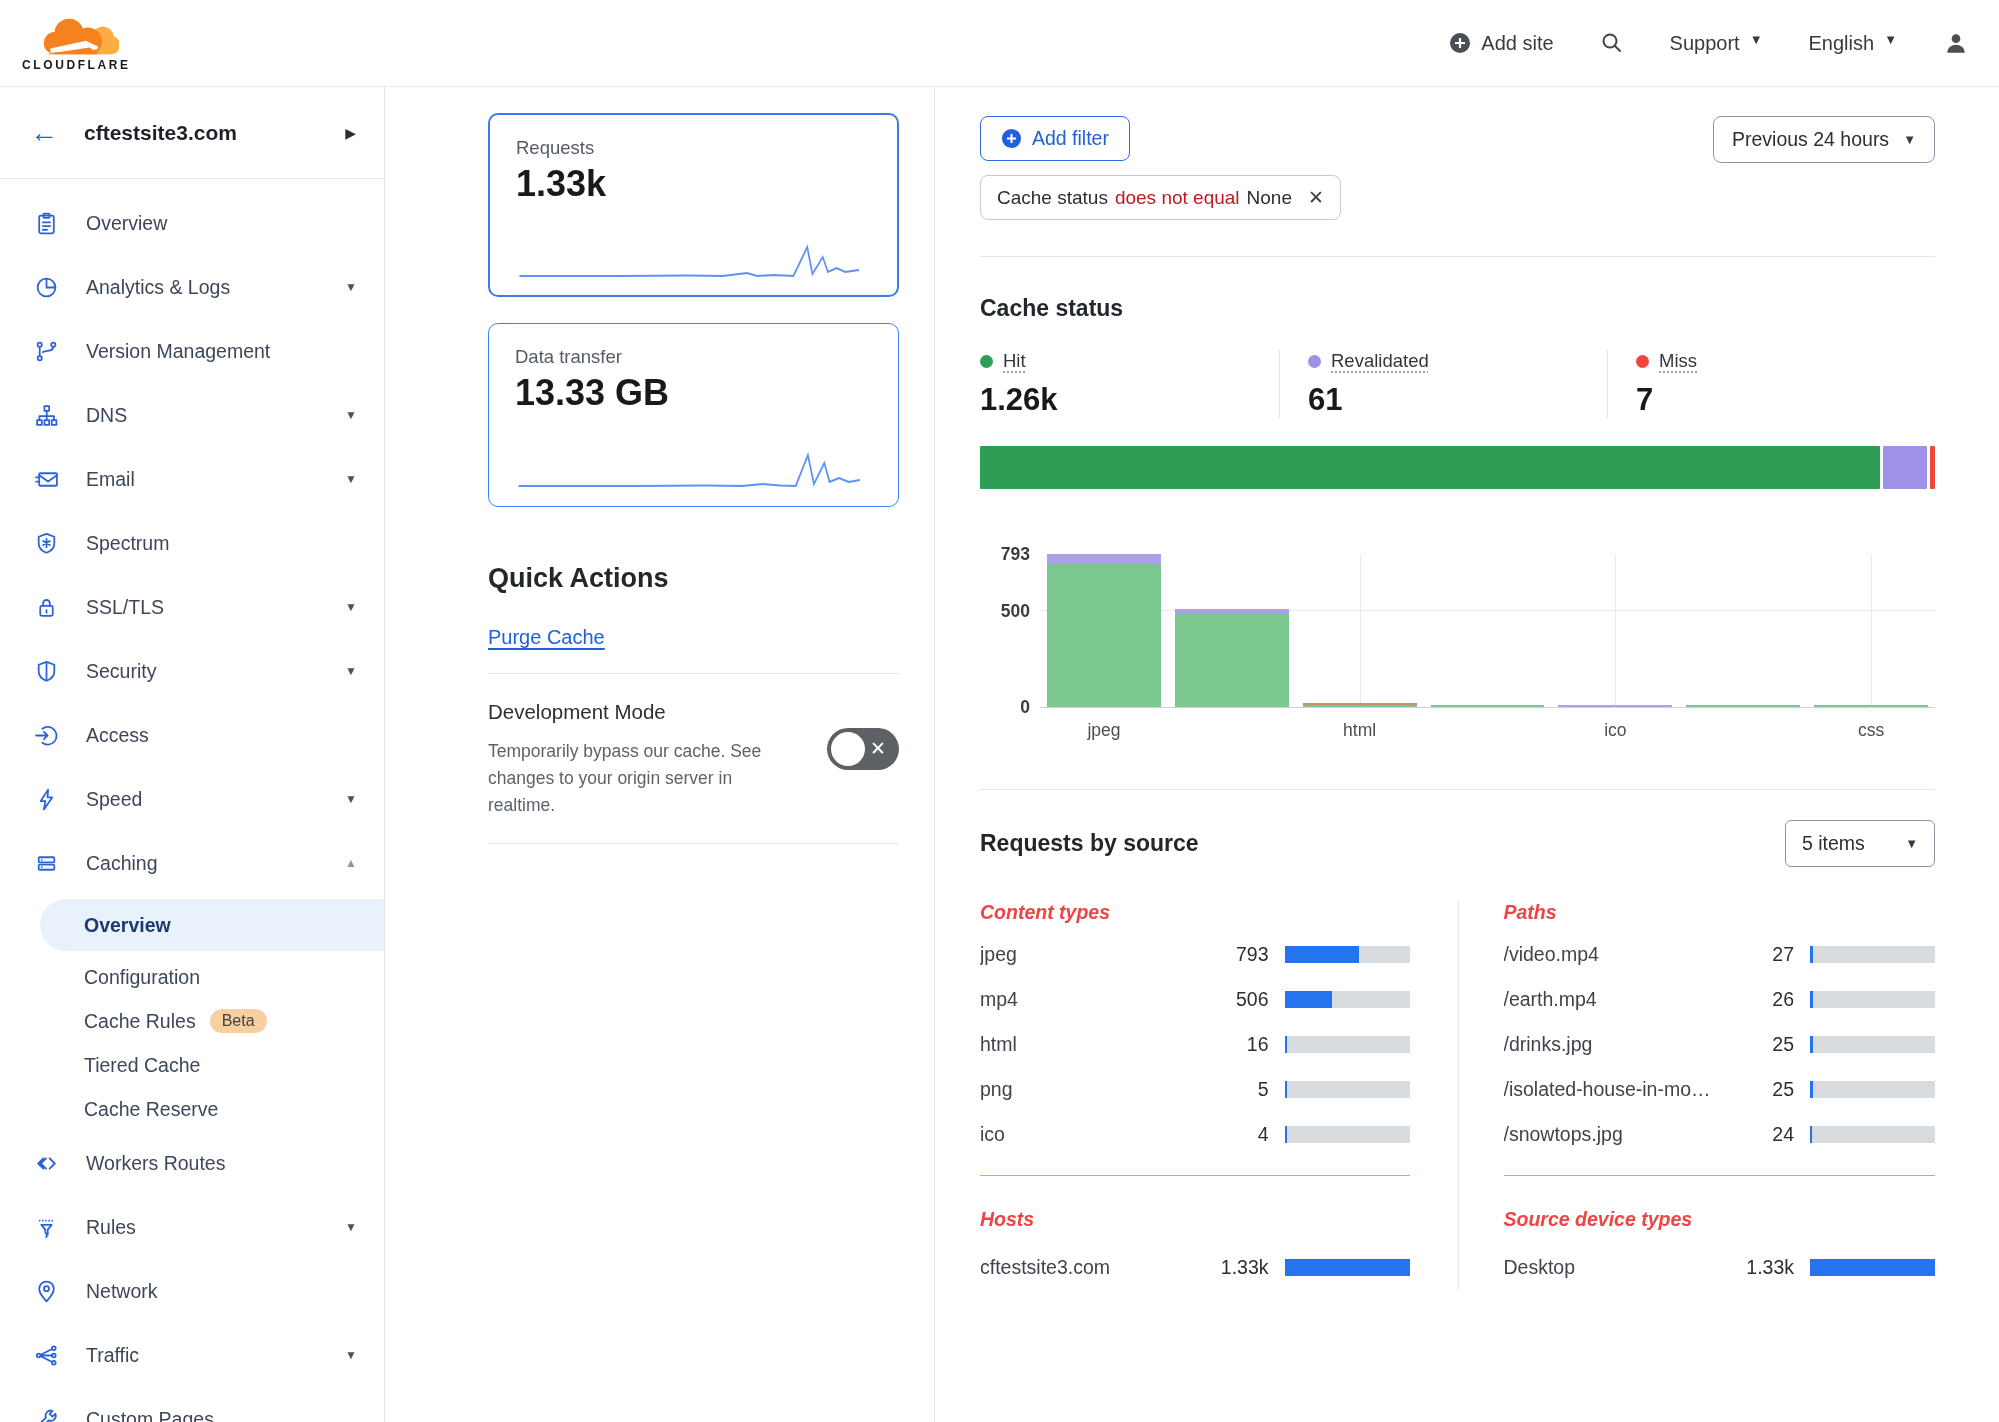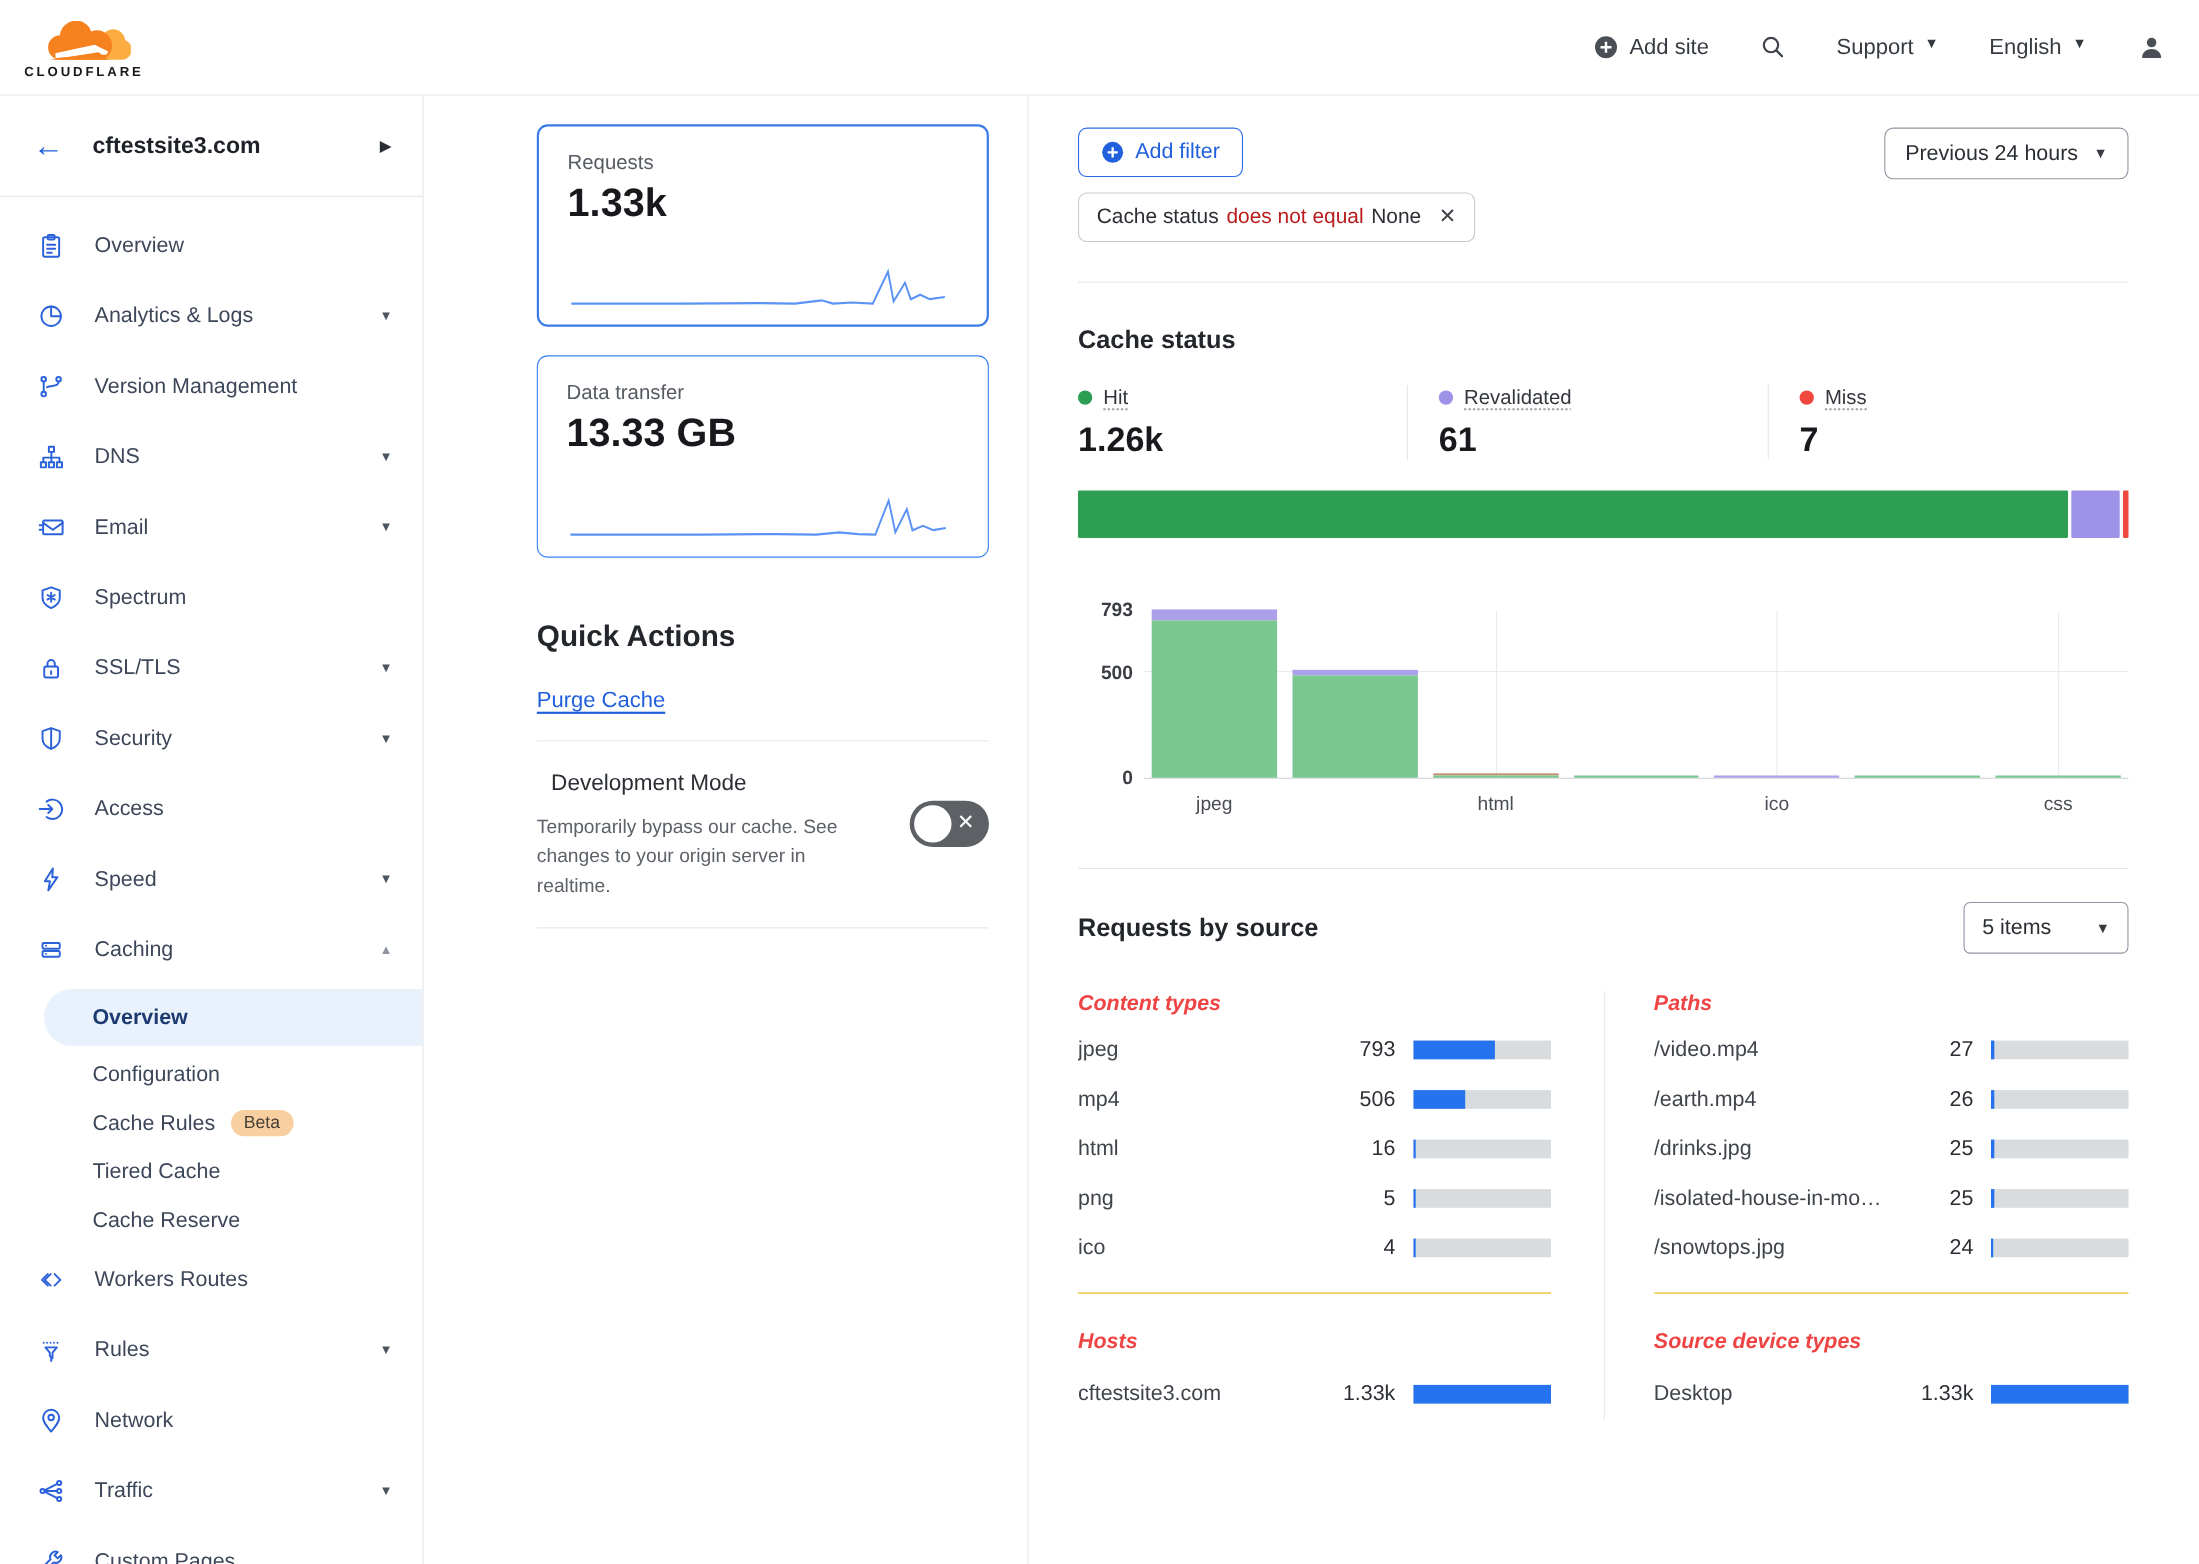--- a/index.html
+++ b/index.html
@@ -41,21 +41,21 @@
   .metric-label { font-size:18.5px; color:#565b63; }
   .metric-value { font-size:36px; font-weight:600; color:#17191c; margin-top:4px; }
   .spark { width:100%; height:44px; margin-top:34px; }
   .spark polyline { fill:none; stroke:#5b93f5; stroke-width:2; }
   .metric-card + .metric-card { margin-top:26px; }
   .qa-title { margin-top:56px; font-size:27px; font-weight:700; color:#23272c; }
   .purge-link { display:inline-block; margin-top:32px; font-size:20px; color:#2160dd; text-decoration:underline; text-underline-offset:4px; cursor:pointer; }
   .mid-divider { border-bottom:1px solid #e3e6ea; margin-top:24px; }
   .devmode { display:flex; margin-top:26px; }
   .devmode-text { width:300px; }
-  .devmode-title { font-size:20.5px; color:#2b2f34;margin-left:13px; }
+  .devmode-title { font-size:20.5px; color:#2b2f34; }
   .devmode-desc { margin-top:14px; font-size:17.5px; line-height:1.55; color:#5d6269; }
   .toggle { margin-left:auto; margin-top:28px; width:72px; height:42px; border-radius:21px; background:#5d6166; position:relative; cursor:pointer; flex:0 0 72px; }
   .toggle-knob { position:absolute; left:4px; top:4px; width:34px; height:34px; border-radius:50%; background:#fff; }
   .toggle-x { position:absolute; right:13px; top:50%; transform:translateY(-52%); color:#fff; font-size:19px; font-weight:700; }
 
   
   .rightcol { position:absolute; top:86px; left:935px; right:0; bottom:0; border-top:1px solid #e8eaee; padding:0 64px 0 45px; }
   .filter-bar { margin-top:29px; display:flex; align-items:flex-start; }
   .add-filter-btn { display:flex; align-items:center; gap:10px; border:1.5px solid #2e6be6; border-radius:8px; padding:10px 20px; color:#2160dd; font-size:19.5px; cursor:pointer; background:#fff; }
   .time-range-btn { margin-left:auto; display:flex; align-items:center; gap:14px; border:1px solid #8f96a1; border-radius:8px; padding:11px 18px; font-size:19.5px; color:#2b2f34; cursor:pointer; background:#fff; }

